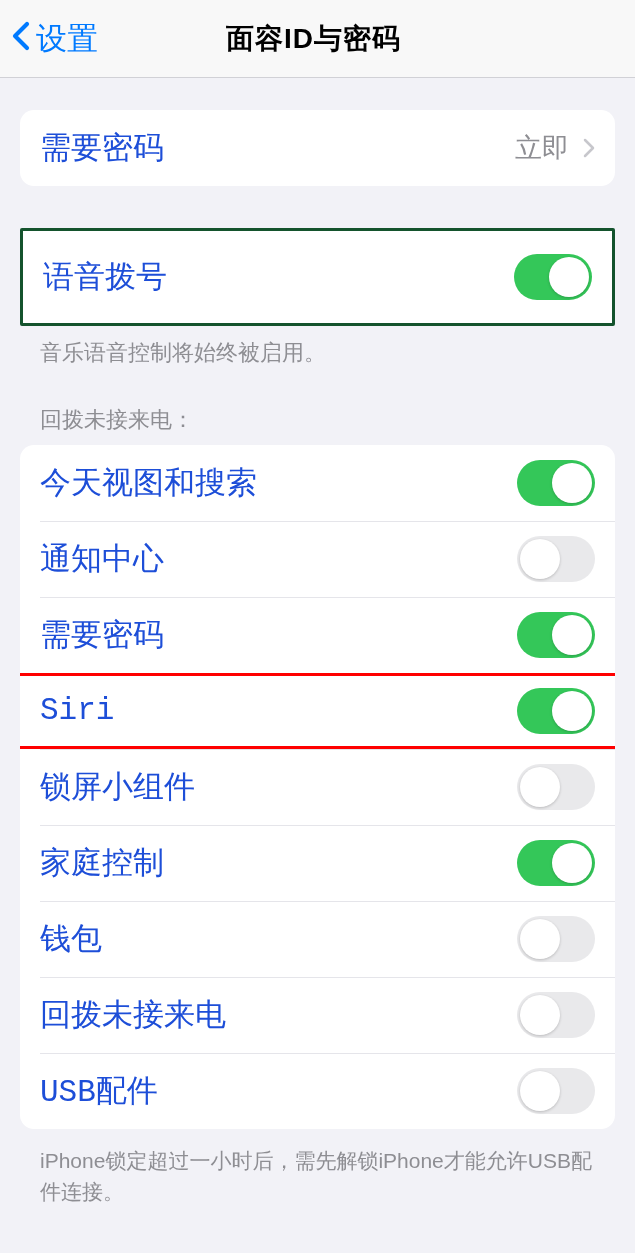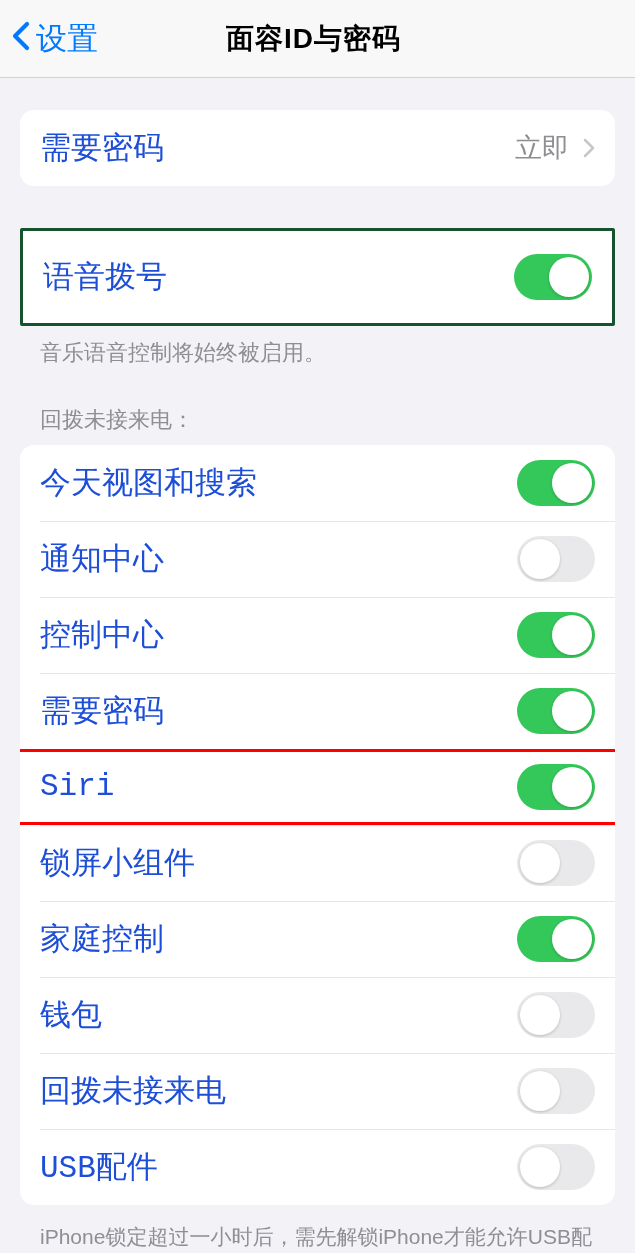--- a/index.html
+++ b/index.html
@@ -214,26 +214,20 @@
           <div class="toggle-knob"></div>
         </div>
       </div>
       <div class="row list-row">
         <span class="row-label">通知中心</span>
         <div class="toggle off">
           <div class="toggle-knob"></div>
         </div>
       </div>
       <div class="row list-row">
-        <span class="row-label">控制中心</span>
-        <div class="toggle on">
-          <div class="toggle-knob"></div>
-        </div>
-      </div>
-      <div class="row list-row">
         <span class="row-label">需要密码</span>
         <div class="toggle on">
           <div class="toggle-knob"></div>
         </div>
       </div>
       <div class="row list-row siri-row">
         <span class="row-label">Siri</span>
         <div class="toggle on">
           <div class="toggle-knob"></div>
         </div>

